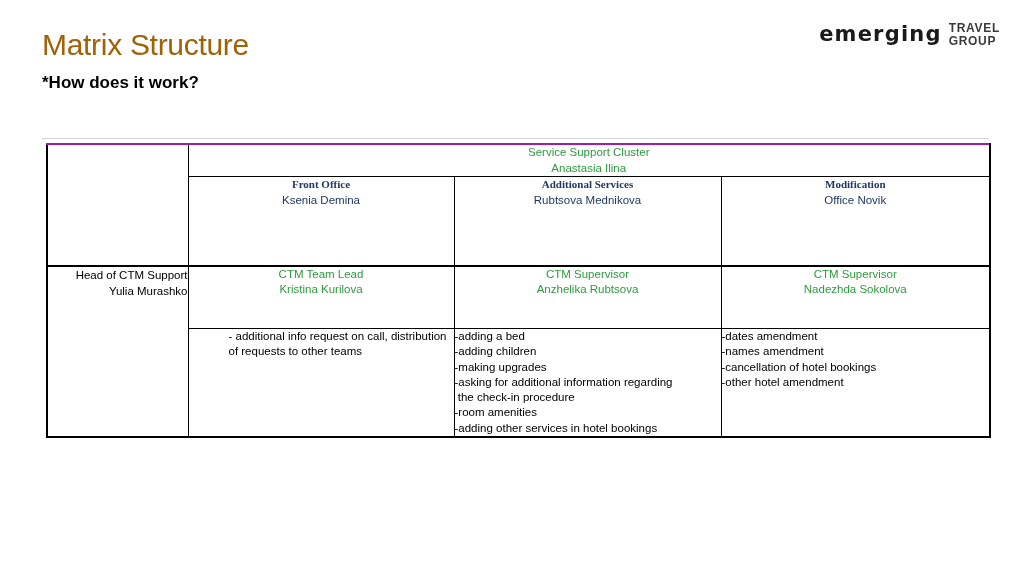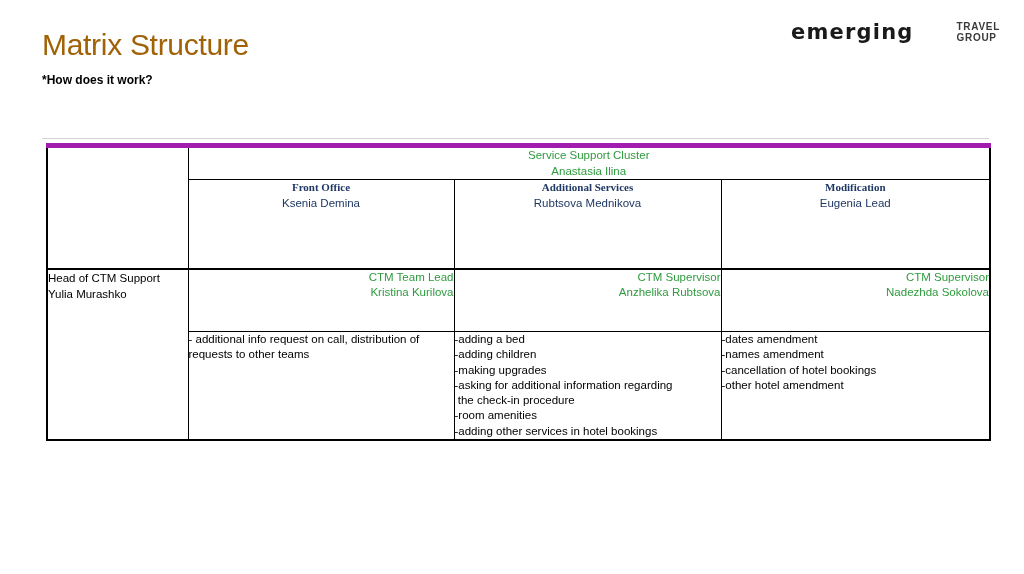--- a/index.html
+++ b/index.html
@@ -25,21 +25,21 @@
     font-weight: normal;
     letter-spacing: -0.3px;
     color: #a16207;
     line-height: 1.05;
     white-space: nowrap;
   }
   .slide-subtitle {
     position: absolute;
     left: 42px;
     top: 73px;
-    font-size: 12px;
+    font-size: 17px;
     font-weight: bold;
     color: #000000;
     white-space: nowrap;
   }
 
   
   .logo {
     position: absolute;
     right: 24px;
     top: 22px;
@@ -56,25 +56,24 @@
     line-height: 1;
   }
   .logo-sub {
     display: flex;
     flex-direction: column;
     justify-content: center;
     line-height: 1.08;
   }
   .logo-sub span {
     font-family: "Liberation Sans", sans-serif;
-    font-size: 10px;
+    font-size: 12px;
     font-weight: bold;
     letter-spacing: 0.7px;
     color: #3a3a3a;
-    margin-left: 36px;
   }
 
   
   .thin-rule {
     position: absolute;
     left: 42px;
     top: 138px;
     width: 947px;
     height: 1px;
     background: #d4d4d4;
@@ -88,21 +87,21 @@
     width: 943px;
     border-collapse: collapse;
     table-layout: fixed;
   }
   .matrix td {
     border: 1px solid #000000;
     vertical-align: top;
     padding: 0;
     background: #ffffff;
   }
-  .matrix .outer-top { border-top: 5px solid #a21caf; }
+  .matrix .outer-top { border-top: 2px solid #a21caf; }
   .matrix .outer-bottom { border-bottom: 2px solid #000000; }
   .matrix .outer-left { border-left: 2px solid #000000; }
   .matrix .outer-right { border-right: 2px solid #000000; }
   .matrix .thick-sep-top { border-top: 2px solid #000000; }
 
   .col-leftlabel { width: 141px; }
   .col-front     { width: 266px; }
   .col-addl      { width: 267px; }
   .col-modif     { width: 269px; }
 
@@ -125,49 +124,49 @@
     font-weight: bold;
     font-family: Liberation Serif, serif;
   }
   .dept-person {
     font-size: 11.5px;
     font-weight: normal;
   }
   .dept-cell-spacer { height: 56px; }
 
   .sup-cell {
-    text-align: right;
+    text-align: center;
     padding: 9px 6px 0 6px;
     color: #2e9b3e;
     font-size: 11.5px;
     line-height: 1.38;
     height: 63px;
     box-sizing: border-box;
   }
 
   .left-label-cell {
     position: relative;
     vertical-align: middle;
-    text-align: left;
+    text-align: right;
     font-size: 11.5px;
     line-height: 1.4;
     color: #000000;
     padding: 0 4px;
   }
 
   .tasks-cell {
     padding: 6px 6px 6px 5px;
     font-size: 11.5px;
     line-height: 1.33;
     color: #000000;
     height: 104px;
     box-sizing: border-box;
   }
   .tasks-cell .line { white-space: pre-wrap; }
-  .tasks-cell.wrapmode .line { white-space: normal; }
+  .tasks-cell.wrapmode .line { white-space: normal; padding-left: 40px; }
 </style>
 </head>
 <body>
 
 <div class="slide-title">Matrix Structure</div>
 <div class="slide-subtitle">*How does it work?</div>
 
 <div class="logo">
   <div class="logo-word">emerging</div>
   <div class="logo-sub">
@@ -201,21 +200,21 @@
         <div class="dept-person">Ksenia Demina</div>
         <div class="dept-cell-spacer"></div>
       </td>
       <td class="dept-head">
         <div class="dept-title">Additional Services</div>
         <div class="dept-person">Rubtsova Mednikova</div>
         <div class="dept-cell-spacer"></div>
       </td>
       <td class="dept-head outer-right">
         <div class="dept-title">Modification</div>
-        <div class="dept-person">Eugenia Lead</div>
+        <div class="dept-person">Office Novik</div>
         <div class="dept-cell-spacer"></div>
       </td>
     </tr>
 
     <tr>
       <td class="outer-left outer-bottom thick-sep-top left-label-cell" rowspan="2">
         <div>Head of CTM Support</div>
         <div>Yulia Murashko</div>
       </td>
       <td class="thick-sep-top sup-cell">

